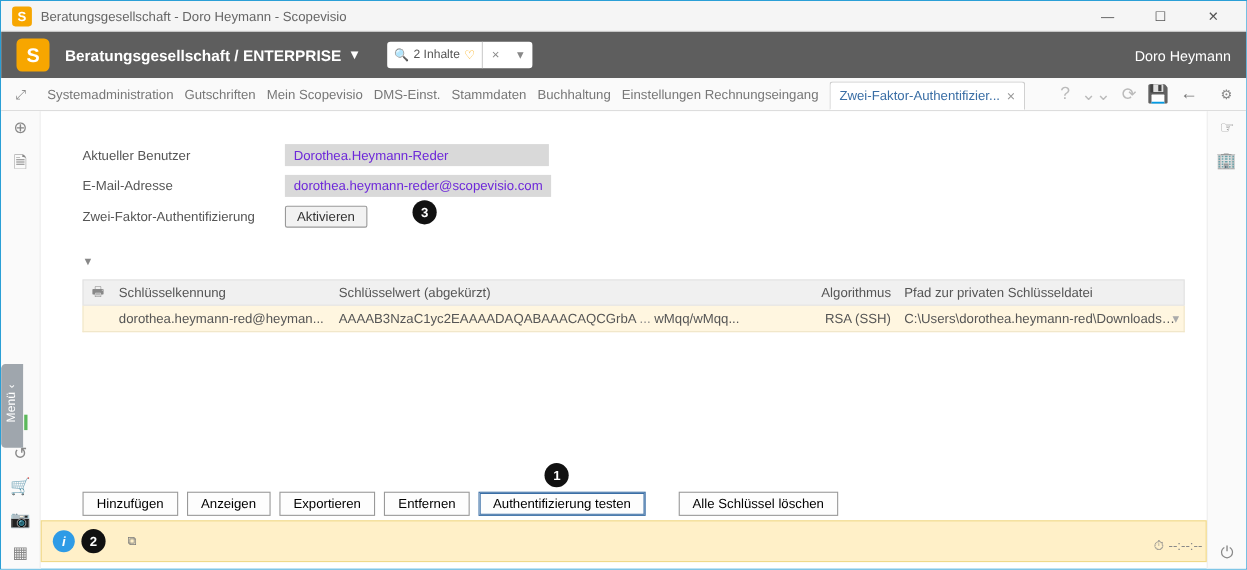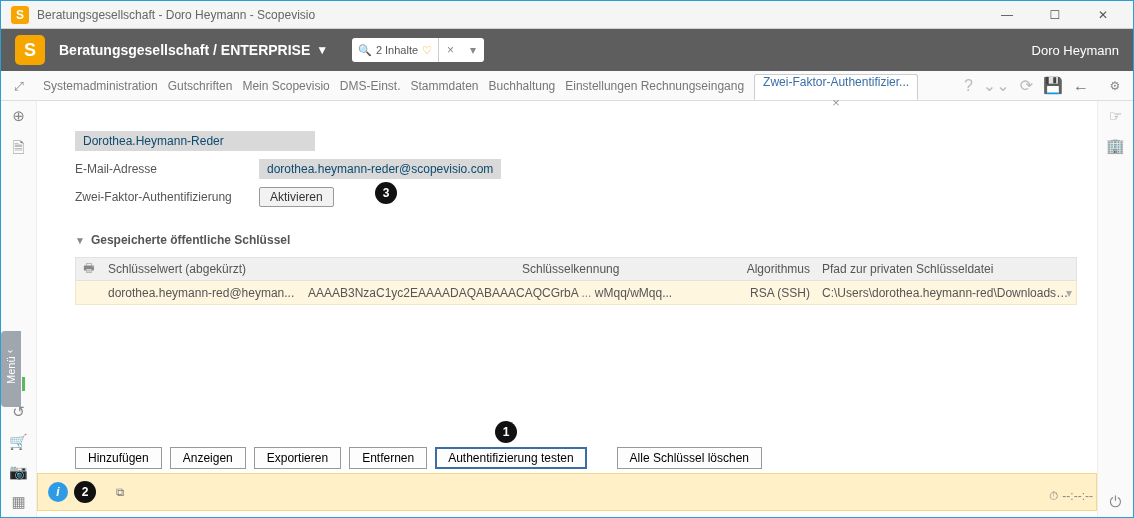--- a/index.html
+++ b/index.html
@@ -21,38 +21,38 @@
   .search-count { display:flex; align-items:center; padding:0 6px; gap:4px; color:#555; border-right:1px solid #ccc; height:100%; font-size:11px; cursor:pointer; }
   .search-in { border:none; outline:none; height:100%; width:360px; padding:0 8px; color:#888; font-size:12px; }
   .search-clear { padding:0 8px; color:#888; cursor:pointer; }
   .username { margin-left:auto; font-weight:normal; font-size:13px; white-space:nowrap; }
 
   
   .tabsrow { height:30px; display:flex; align-items:stretch; border-bottom:1px solid #ddd; background:#fafafa; }
   .tabsrow .leftcol, .tabsrow .rightcol { width:36px; display:flex; flex-direction:column; align-items:center; justify-content:center; color:#888; }
   .tabsrow .mid { flex:1; display:flex; align-items:center; padding-left:6px; gap:10px; }
   .bc-item { color:#777; font-size:12px; cursor:pointer; white-space:nowrap; }
-  .tab-active { border:1px solid #ccc; border-bottom:1px solid #fff; background:#fff; height:26px; margin-top:3px; display:flex; align-items:center; padding:0 8px; color:#3a6ea5; font-size:12px; gap:6px; border-radius:3px 3px 0 0;flex-direction:column; }
+  .tab-active { border:1px solid #ccc; border-bottom:1px solid #fff; background:#fff; height:26px; margin-top:3px; display:flex; align-items:center; padding:0 8px; color:#3a6ea5; font-size:12px; gap:6px; border-radius:3px 3px 0 0; }
   .tab-close { color:#999; cursor:pointer; font-size:13px; }
   .toolicons { display:flex; align-items:center; gap:10px; margin-left:auto; padding-right:8px; color:#bbb; font-size:16px; }
   .toolicons span { cursor:pointer; }
 
   
   .body { position:absolute; top:100px; bottom:0; left:0; right:0; display:flex; }
   .leftrail { width:36px; background:#fafafa; border-right:1px solid #eee; display:flex; flex-direction:column; align-items:center; padding-top:6px; gap:12px; color:#888; font-size:15px; }
   .leftrail .sp { flex:1; }
   .menu-tab { position:absolute; left:0; top:230px; width:20px; height:76px; background:#9fa6ad; color:#fff; border-radius:0 4px 4px 0; display:flex; align-items:center; justify-content:center; writing-mode:vertical-rl; transform:rotate(180deg); font-size:11px; cursor:pointer; padding-top:4px; gap:4px; }
   .menu-tab .chev { transform:rotate(180deg); font-size:10px; }
   .rightrail { width:36px; background:#fafafa; border-left:1px solid #eee; display:flex; flex-direction:column; align-items:center; padding-top:6px; gap:12px; color:#888; font-size:15px; }
   .rightrail .sp { flex:1; }
 
   .main { flex:1; position:relative; padding:26px 20px 0 38px; }
   .field-row { display:flex; align-items:center; height:28px; gap:14px; }
   .field-label { width:170px; color:#555; font-size:12px; }
-  .field-val { background:#d9d9d9; padding:3px 8px; min-width:240px; color:#0c4a6e; font-size:12px; }
+  .field-val { background:#d9d9d9; padding:3px 8px; min-width:240px; color:#6d28d9; font-size:12px; }
   .btn { border:1px solid #999; background:#f2f2f2; color:#333; padding:2px 10px; font-size:12px; cursor:pointer; border-radius:2px; }
 
   .section-head { margin-top:22px; display:flex; align-items:center; gap:6px; color:#555; font-weight:bold; font-size:12px; }
   .tri { font-size:10px; color:#888; }
 
   .table { margin-top:10px; width:100%; }
   .thead, .trow { display:flex; align-items:center; height:24px; font-size:12px; }
   .thead { background:#f0f0f0; border:1px solid #e2e2e2; color:#555; }
   .trow { background:#fff6e0; border:1px solid #f0e6c8; border-top:none; color:#555; }
   .cell { padding:0 6px; overflow:hidden; text-overflow:ellipsis; white-space:nowrap; }
@@ -162,42 +162,42 @@
       <span class="ic" style="margin-bottom:6px;">▦</span>
     </div>
 
     <div class="menu-tab">
       <span>Menü</span>
       <span class="chev">›</span>
     </div>
 
     <div class="main">
       <div class="field-row">
+        <div class="field-label">Aktueller Benutzer</div>
         <div class="field-val">Dorothea.Heymann-Reder</div>
       </div>
       <div class="field-row">
         <div class="field-label">E-Mail-Adresse</div>
         <div class="field-val">dorothea.heymann-reder@scopevisio.com</div>
       </div>
       <div class="field-row" style="position:relative;">
         <div class="field-label">Zwei-Faktor-Authentifizierung</div>
         <button class="btn">Aktivieren</button>
         <div class="badge" style="left:300px; top:-1px;">3</div>
       </div>
 
       <div class="section-head">
         <span class="tri">▼</span>
-        <span>Gespeicherte öffentliche Schlüssel</span>
       </div>
 
       <div class="table">
         <div class="thead">
           <div class="cell c-print">🖶</div>
+          <div class="cell c1">Schlüsselkennung</div>
           <div class="cell c2">Schlüsselwert (abgekürzt)</div>
-          <div class="cell c1">Schlüsselkennung</div>
           <div class="cell c3">Algorithmus</div>
           <div class="cell c4">Pfad zur privaten Schlüsseldatei</div>
         </div>
         <div class="trow">
           <div class="cell c-print"></div>
           <div class="cell c1">dorothea.heymann-red@heyman...</div>
           <div class="cell c2">
             <span>AAAAB3NzaC1yc2EAAAADAQABAAACAQCGrbA</span>
             <span class="ellip">...</span>
             <span>wMqq/wMqq...</span>

